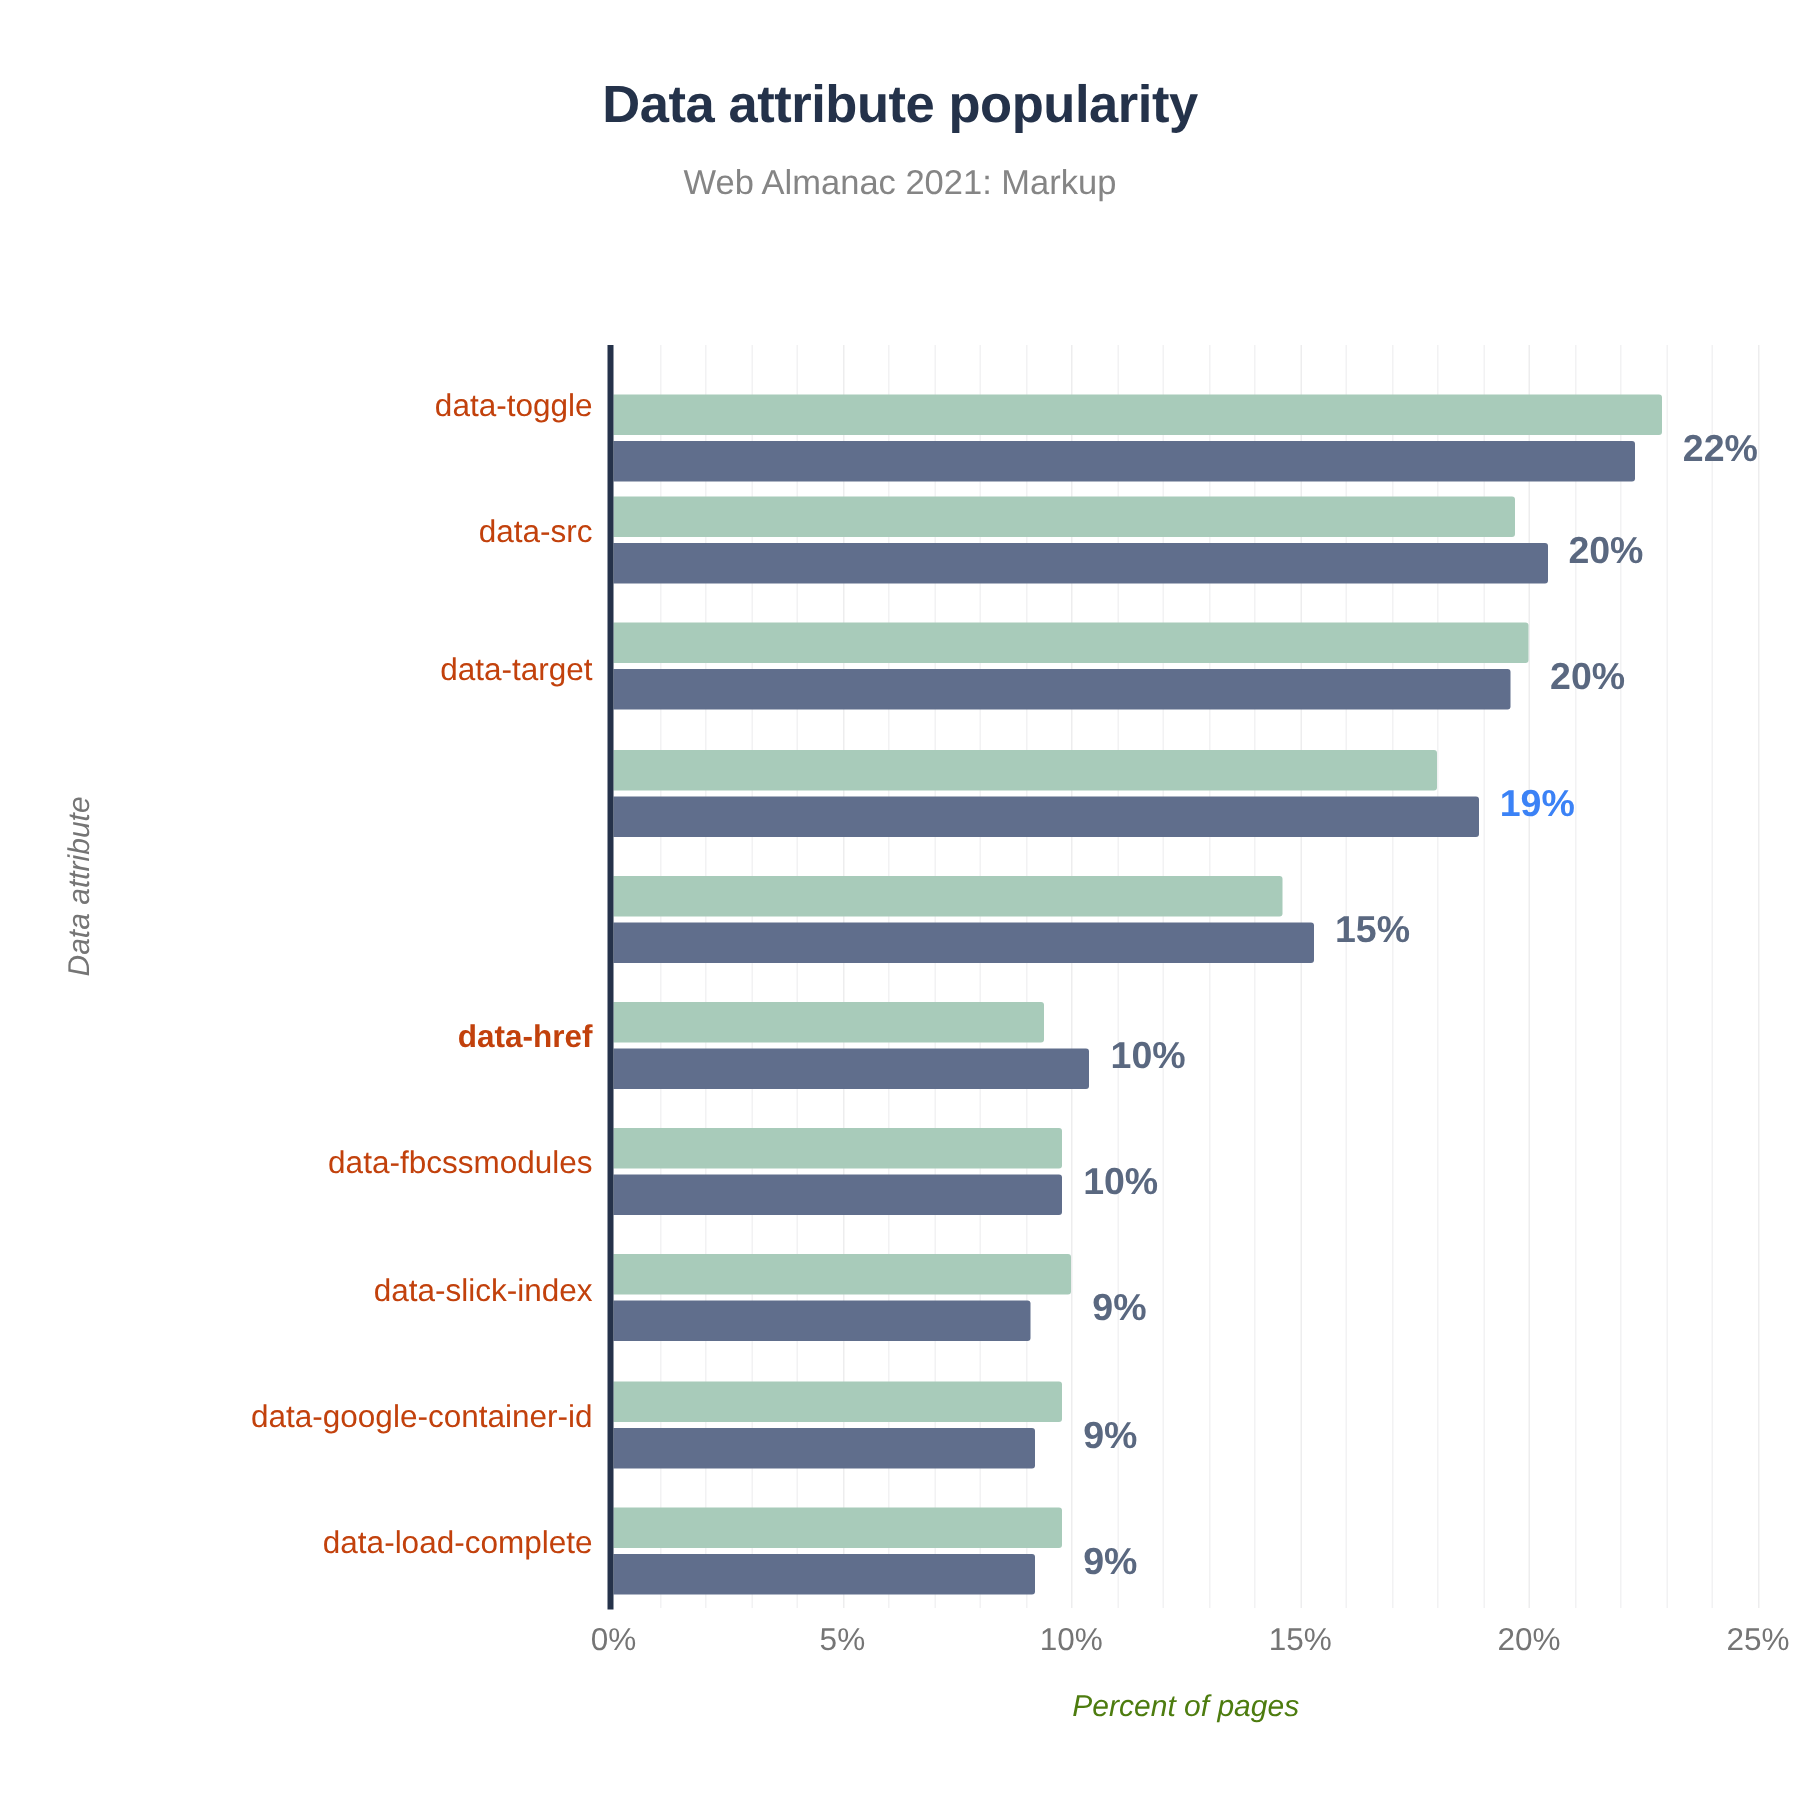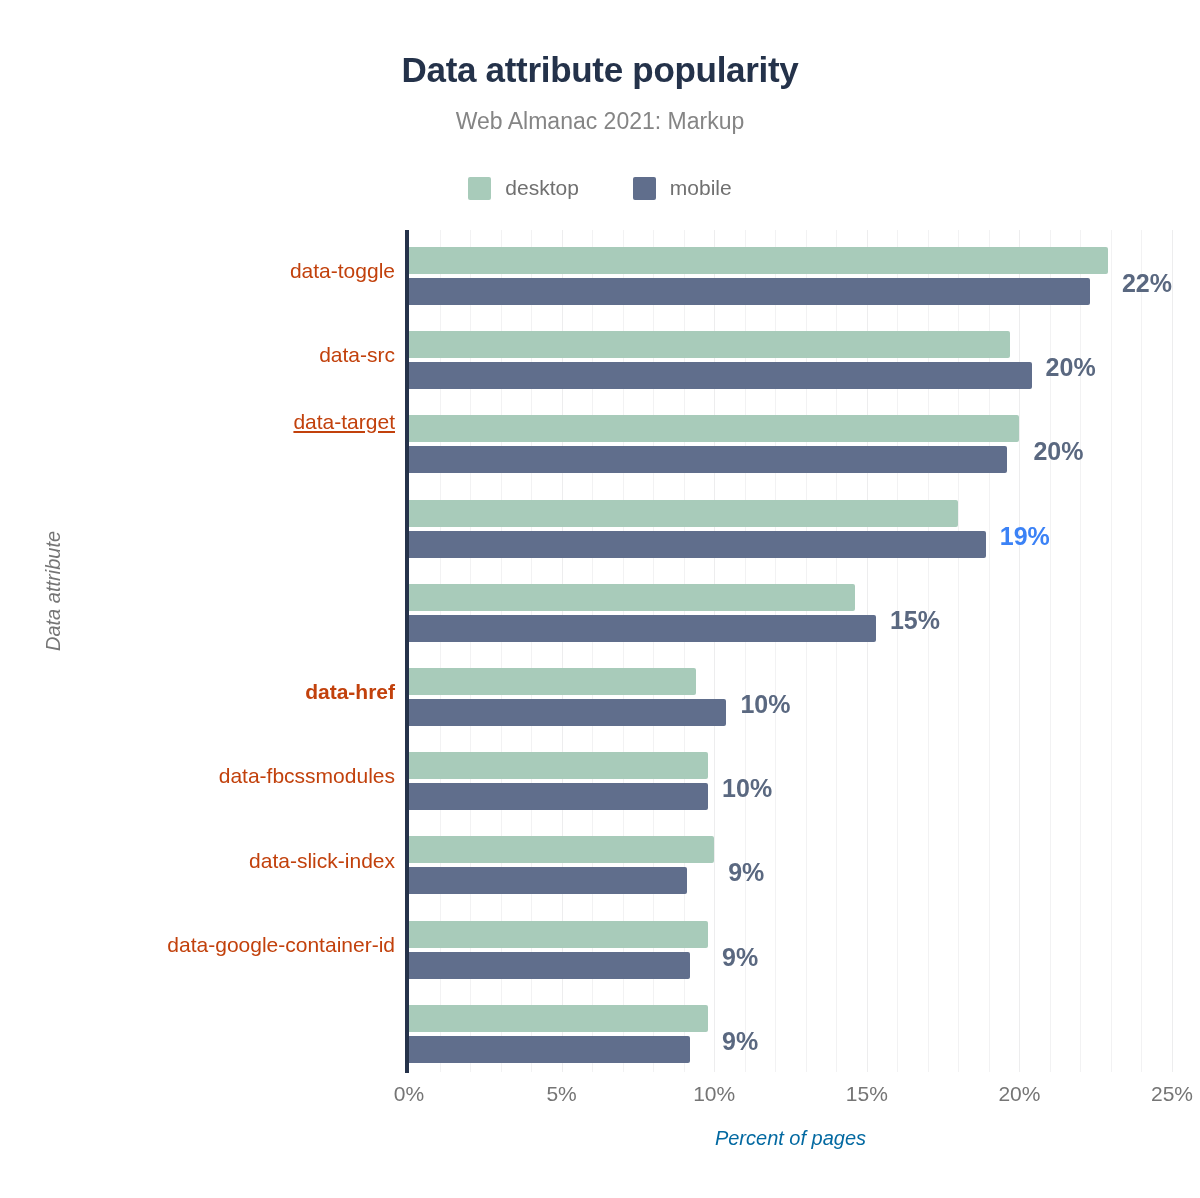--- a/index.html
+++ b/index.html
@@ -140,21 +140,21 @@
     transform: translateX(-50%);
     white-space: nowrap;
   }
   .x-axis-title {
     position: absolute;
     top: 1127px;
     left: 409px;
     width: 763px;
     text-align: center;
     font-size: 20px;
-    color: #0369a1;
+    color: #4d7c0f;
     font-style: italic;
   }
   .y-axis-title {
     position: absolute;
     left: 42px;
     top: 651px;
     font-size: 20px;
     color: #757575;
     font-style: italic;
     transform: rotate(-90deg);
@@ -163,39 +163,30 @@
   }
 </style>
 </head>
 <body>
 
 <div class="figure">
 
   <div class="chart-title">Data attribute popularity</div>
   <div class="chart-subtitle">Web Almanac 2021: Markup</div>
 
-  <div class="legend">
-    <div class="legend-item">
-      <span class="legend-swatch" style="background: rgb(168, 203, 186);"></span>
-      <span class="legend-label">desktop</span>
-    </div>
-    <div class="legend-item">
-      <span class="legend-swatch" style="background: rgb(96, 110, 140);"></span>
-      <span class="legend-label">mobile</span>
-    </div>
-  </div>
 
   <div class="cat-labels">
       <div class="cat-label" style="top: 29.1px;">data-toggle</div>
       <div class="cat-label" style="top: 113.3px;">data-src</div>
-      <div class="cat-label" style="top: 180px; text-decoration: underline;">data-target</div>
+      <div class="cat-label" style="top: 205px;">data-target</div>
       <div class="cat-label" style="top: 450.1px; font-weight: bold;">data-href</div>
       <div class="cat-label" style="top: 534.3px;">data-fbcssmodules</div>
       <div class="cat-label" style="top: 618.5px;">data-slick-index</div>
       <div class="cat-label" style="top: 702.7px;">data-google-container-id</div>
+      <div class="cat-label" style="top: 786.9px;">data-load-complete</div>
     </div>
 
   <div class="plot-area">
     <div class="gridlines">
         <div class="gridline" style="left: 30.52px;"></div>
         <div class="gridline" style="left: 61.04px;"></div>
         <div class="gridline" style="left: 91.56px;"></div>
         <div class="gridline" style="left: 122.08px;"></div>
         <div class="gridline major" style="left: 152.6px;"></div>
         <div class="gridline" style="left: 183.12px;"></div>
@@ -213,21 +204,21 @@
         <div class="gridline" style="left: 549.36px;"></div>
         <div class="gridline" style="left: 579.88px;"></div>
         <div class="gridline major" style="left: 610.4px;"></div>
         <div class="gridline" style="left: 640.92px;"></div>
         <div class="gridline" style="left: 671.44px;"></div>
         <div class="gridline" style="left: 701.96px;"></div>
         <div class="gridline" style="left: 732.48px;"></div>
         <div class="gridline major" style="left: 763px;"></div>
       </div>
     <div class="bars">
-        <div class="row-group" style="top: 17px; height: 46px;">
+        <div class="row-group" style="top: 33px; height: 46px;">
           <div class="bar desktop" style="width: 698.908px; background: rgb(168, 203, 186);"></div>
           <div class="bar mobile" style="width: 680.596px; background: rgb(96, 110, 140);"></div>
           <div class="bar-value" style="color: rgb(90, 104, 128); left: 712.908px;">22%</div>
         </div>
         <div class="row-group" style="top: 101.2px; height: 58px;">
           <div class="bar desktop" style="width: 601.244px; background: rgb(168, 203, 186);"></div>
           <div class="bar mobile" style="width: 622.608px; background: rgb(96, 110, 140);"></div>
           <div class="bar-value" style="color: rgb(90, 104, 128); left: 636.608px;">20%</div>
         </div>
         <div class="row-group" style="top: 185.4px; height: 58px;">

